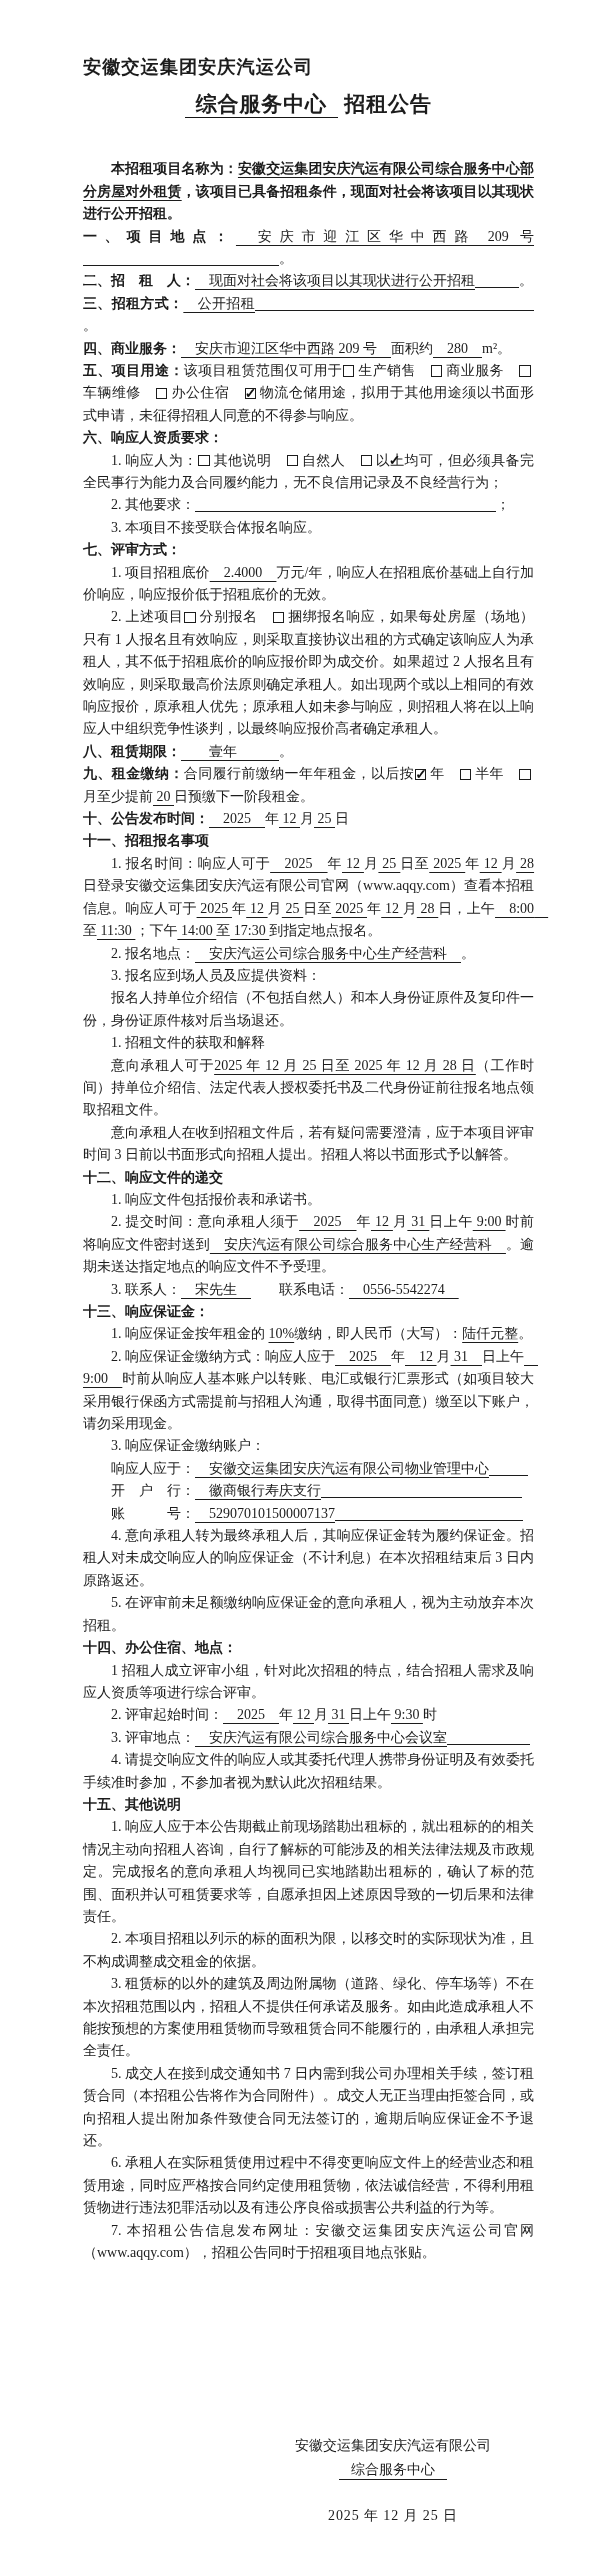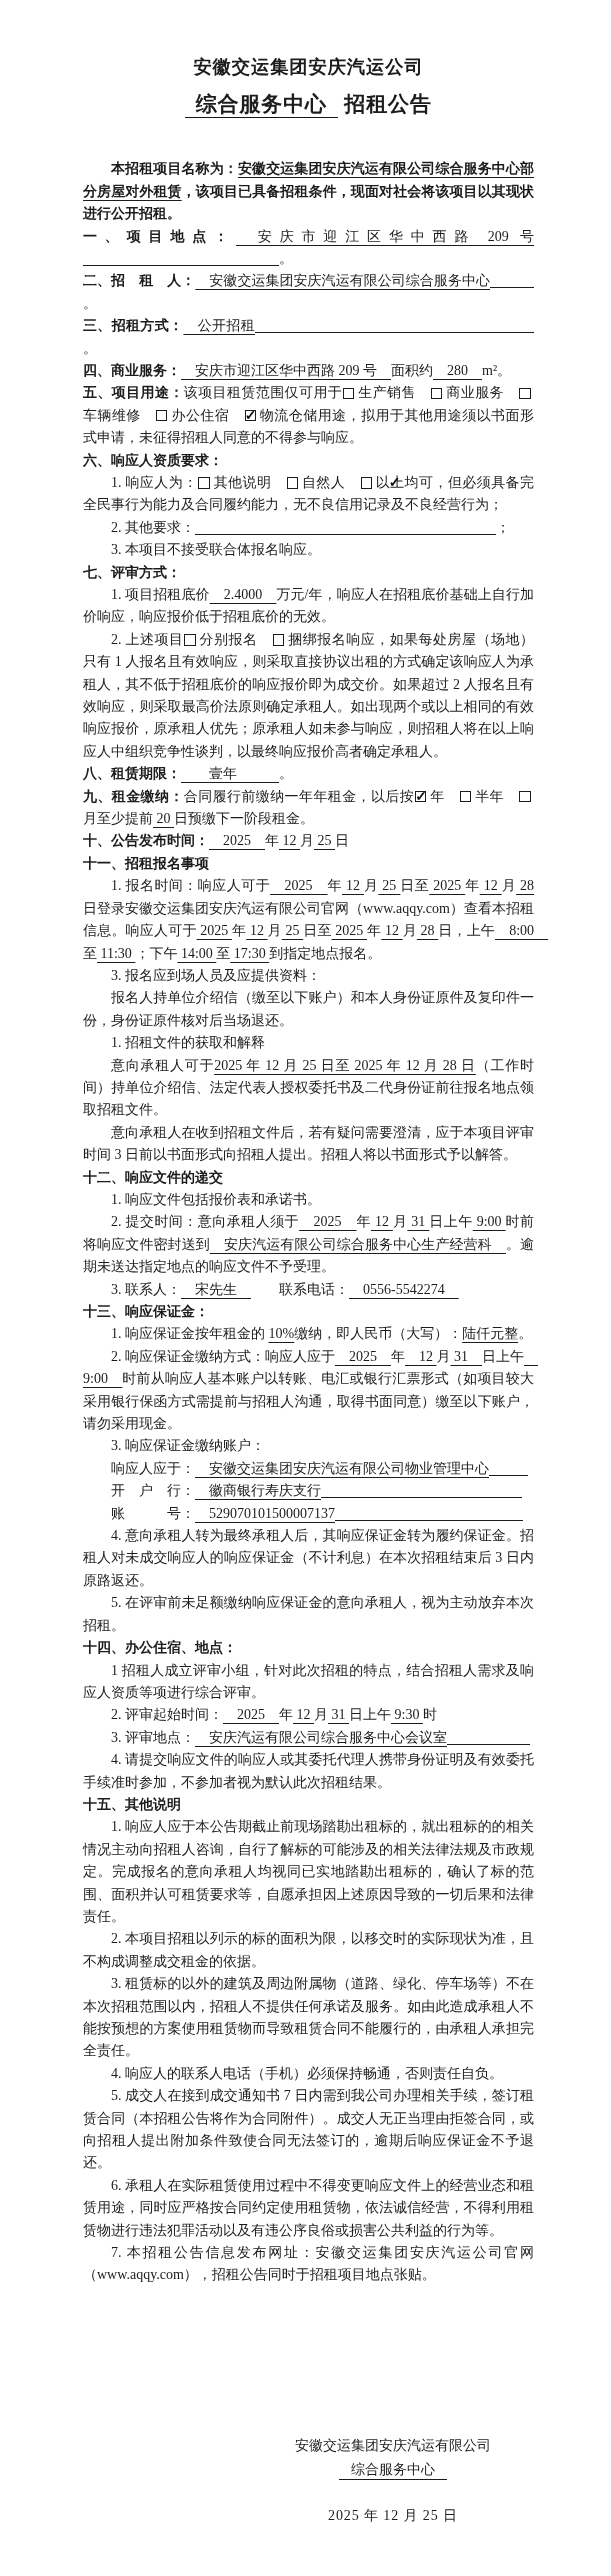--- a/index.html
+++ b/index.html
@@ -1,21 +1,21 @@
 <!DOCTYPE html>
 <html style="font-size:14px"><head>
 <meta charset="utf-8">
 <style>
   html,body{margin:0;padding:0;background:#ffffff;}
   .page{
     width:611px;height:2576px;background:#ffffff;box-sizing:border-box;
     padding:54px 77px 0 83px;position:relative;overflow:hidden;
     font-family:"Liberation Serif","DejaVu Serif",serif;color:#1c1c1c;
   }
-  .title{margin:0;text-align:center;font-size:18.3px;font-weight:700;
+  .title{margin:0;text-align:left;font-size:18.3px;font-weight:700;
     font-family:"Liberation Sans","DejaVu Sans",sans-serif;letter-spacing:0.9px;}
   .subtitle{margin:11.3px 0 0;text-align:center;font-size:21px;font-weight:700;
     font-family:"Liberation Sans","DejaVu Sans",sans-serif;letter-spacing:0.9px;}
   .subtitle .tu{border-bottom:1.7px solid #151515;padding:0 10.5px 1.7px;}
   .docbody{margin-top:40px;}
   .docbody p{margin:0;font-size:14px;line-height:22.4px;text-align:justify;}
   p.ind{text-indent:2em;}
   .b{font-weight:700;}
   .u{text-decoration:underline;text-underline-offset:3.5px;text-decoration-thickness:0.9px;}
   .fill{display:inline-block;border-bottom:0.9px solid #1c1c1c;height:1.05em;vertical-align:text-bottom;}
@@ -32,38 +32,39 @@
 
 <div class="page">
   <h1 class="title">安徽交运集团安庆汽运公司</h1>
   <div class="subtitle">
     <span class="tu">综合服务中心</span><span> 招租公告</span>
   </div>
 
   <div class="docbody">
       <p class="ind"><span class="b">本招租项目名称为：</span><span class="b u">安徽交运集团安庆汽运有限公司综合服务中心部分房屋对外租赁</span><span class="b">，该项目已具备招租条件，现面对社会将该项目以其现状进行公开招租。</span></p>
       <p><span class="b">一、项目地点：</span><span class="u">　安庆市迎江区华中西路 209 号</span><span class="fill" style="width: 196px;"></span><span>。</span></p>
-      <p><span class="b">二、招　租　人：</span><span class="u">　安徽交运集团安庆汽运有限公司综合服务中心</span><span class="fill" style="width: 44px;"></span><span>。</span></p>
+      <p><span class="b">二、招　租　人：</span><span class="u">　现面对社会将该项目以其现状进行公开招租</span><span class="fill" style="width: 44px;"></span><span>。</span></p>
       <p><span class="b">三、招租方式：</span><span class="u">　公开招租</span><span class="fill" style="width: 279px;"></span><span>。</span></p>
       <p><span class="b">四、商业服务：</span><span class="u">　安庆市迎江区华中西路 209 号　</span><span>面积约</span><span class="u">　280　</span><span>m²。</span></p>
       <p><span class="b">五、项目用途：</span><span>该项目租赁范围仅可用于</span><span class="cb"></span><span>生产销售　</span><span class="cb"></span><span>商业服务　</span><span class="cb"></span><span>车辆维修　</span><span class="cb"></span><span>办公住宿　</span><span class="cb checked"></span><span>物流仓储用途，拟用于其他用途须以书面形式申请，未征得招租人同意的不得参与响应。</span></p>
       <p><span class="b">六、响应人资质要求：</span></p>
       <p class="ind"><span>1. 响应人为：</span><span class="cb"></span><span>其他说明　</span><span class="cb"></span><span>自然人　</span><span class="cb checked"></span><span>以上均可，但必须具备完全民事行为能力及合同履约能力，无不良信用记录及不良经营行为；</span></p>
       <p class="ind"><span>2. 其他要求：</span><span class="fill" style="width: 301px;"></span><span>；</span></p>
       <p class="ind"><span>3. 本项目不接受联合体报名响应。</span></p>
       <p><span class="b">七、评审方式：</span></p>
       <p class="ind"><span>1. 项目招租底价</span><span class="u">　2.4000　</span><span>万元/年，响应人在招租底价基础上自行加价响应，响应报价低于招租底价的无效。</span></p>
       <p class="ind"><span>2. 上述项目</span><span class="cb"></span><span>分别报名　</span><span class="cb"></span><span>捆绑报名响应，如果每处房屋（场地）只有 1 人报名且有效响应，则采取直接协议出租的方式确定该响应人为承租人，其不低于招租底价的响应报价即为成交价。如果超过 2 人报名且有效响应，则采取最高价法原则确定承租人。如出现两个或以上相同的有效响应报价，原承租人优先；原承租人如未参与响应，则招租人将在以上响应人中组织竞争性谈判，以最终响应报价高者确定承租人。</span></p>
       <p><span class="b">八、租赁期限：</span><span class="u">　　壹年　　　</span><span>。</span></p>
       <p><span class="b">九、租金缴纳：</span><span>合同履行前缴纳一年年租金，以后按</span><span class="cb checked"></span><span>年　</span><span class="cb"></span><span>半年　</span><span class="cb"></span><span>月至少提前</span><span class="u"> 20 </span><span>日预缴下一阶段租金。</span></p>
       <p><span class="b">十、公告发布时间：</span><span class="u">　2025　</span><span>年</span><span class="u"> 12 </span><span>月</span><span class="u"> 25 </span><span>日</span></p>
       <p><span class="b">十一、招租报名事项</span></p>
       <p class="ind"><span>1. 报名时间：响应人可于</span><span class="u">　2025　</span><span>年</span><span class="u"> 12 </span><span>月</span><span class="u"> 25 </span><span>日至</span><span class="u"> 2025 </span><span>年</span><span class="u"> 12 </span><span>月</span><span class="u"> 28 </span><span>日登录安徽交运集团安庆汽运有限公司官网（www.aqqy.com）查看本招租信息。响应人可于</span><span class="u"> 2025 </span><span>年</span><span class="u"> 12 </span><span>月</span><span class="u"> 25 </span><span>日至</span><span class="u"> 2025 </span><span>年</span><span class="u"> 12 </span><span>月</span><span class="u"> 28 </span><span>日，上午</span><span class="u">　8:00　</span><span>至</span><span class="u"> 11:30 </span><span>；下午</span><span class="u"> 14:00 </span><span>至</span><span class="u"> 17:30 </span><span>到指定地点报名。</span></p>
+      <p class="ind"><span>2. 报名地点：</span><span class="u">　安庆汽运公司综合服务中心生产经营科　</span><span>。</span></p>
       <p class="ind"><span>3. 报名应到场人员及应提供资料：</span></p>
-      <p class="ind"><span>报名人持单位介绍信（缴至以下账户）和本人身份证原件及复印件一份，身份证原件核对后当场退还。</span></p>
+      <p class="ind"><span>报名人持单位介绍信（不包括自然人）和本人身份证原件及复印件一份，身份证原件核对后当场退还。</span></p>
       <p class="ind"><span>1. 招租文件的获取和解释</span></p>
       <p class="ind"><span>意向承租人可于</span><span class="u">2025 年 12 月 25 日至 2025 年 12 月 28 日</span><span>（工作时间）持单位介绍信、法定代表人授权委托书及二代身份证前往报名地点领取招租文件。</span></p>
       <p class="ind"><span>意向承租人在收到招租文件后，若有疑问需要澄清，应于本项目评审时间 3 日前以书面形式向招租人提出。招租人将以书面形式予以解答。</span></p>
       <p><span class="b">十二、响应文件的递交</span></p>
       <p class="ind"><span>1. 响应文件包括报价表和承诺书。</span></p>
       <p class="ind"><span>2. 提交时间：意向承租人须于</span><span class="u">　2025　</span><span>年</span><span class="u"> 12 </span><span>月</span><span class="u"> 31 </span><span>日上午</span><span class="u"> 9:00 </span><span>时前将响应文件密封送到</span><span class="u">　安庆汽运有限公司综合服务中心生产经营科　</span><span>。逾期未送达指定地点的响应文件不予受理。</span></p>
       <p class="ind"><span>3. 联系人：</span><span class="u">　宋先生　</span><span>　　联系电话：</span><span class="u">　0556-5542274　</span></p>
       <p><span class="b">十三、响应保证金：</span></p>
       <p class="ind"><span>1. 响应保证金按年租金的 </span><span class="u">10%</span><span>缴纳，即人民币（大写）：</span><span class="u">陆仟元整</span><span>。</span></p>
       <p class="ind"><span>2. 响应保证金缴纳方式：响应人应于</span><span class="u">　2025　</span><span>年</span><span class="u">　12 </span><span>月</span><span class="u"> 31　</span><span>日上午</span><span class="u">　9:00　</span><span>时前从响应人基本账户以转账、电汇或银行汇票形式（如项目较大采用银行保函方式需提前与招租人沟通，取得书面同意）缴至以下账户，请勿采用现金。</span></p>
@@ -75,21 +76,20 @@
       <p class="ind"><span>5. 在评审前未足额缴纳响应保证金的意向承租人，视为主动放弃本次招租。</span></p>
       <p><span class="b">十四、办公住宿、地点：</span></p>
       <p class="ind"><span>1 招租人成立评审小组，针对此次招租的特点，结合招租人需求及响应人资质等项进行综合评审。</span></p>
       <p class="ind"><span>2. 评审起始时间：</span><span class="u">　2025　</span><span>年</span><span class="u"> 12 </span><span>月</span><span class="u"> 31 </span><span>日上午</span><span class="u"> 9:30 </span><span>时</span></p>
       <p class="ind"><span>3. 评审地点：</span><span class="u">　安庆汽运有限公司综合服务中心会议室</span><span class="fill" style="width: 83px;"></span></p>
       <p class="ind"><span>4. 请提交响应文件的响应人或其委托代理人携带身份证明及有效委托手续准时参加，不参加者视为默认此次招租结果。</span></p>
       <p><span class="b">十五、其他说明</span></p>
       <p class="ind"><span>1. 响应人应于本公告期截止前现场踏勘出租标的，就出租标的的相关情况主动向招租人咨询，自行了解标的可能涉及的相关法律法规及市政规定。完成报名的意向承租人均视同已实地踏勘出租标的，确认了标的范围、面积并认可租赁要求等，自愿承担因上述原因导致的一切后果和法律责任。</span></p>
       <p class="ind"><span>2. 本项目招租以列示的标的面积为限，以移交时的实际现状为准，且不构成调整成交租金的依据。</span></p>
       <p class="ind"><span>3. 租赁标的以外的建筑及周边附属物（道路、绿化、停车场等）不在本次招租范围以内，招租人不提供任何承诺及服务。如由此造成承租人不能按预想的方案使用租赁物而导致租赁合同不能履行的，由承租人承担完全责任。</span></p>
-      <p class="ind"><span>4. 响应人的联系人电话（手机）必须保持畅通，否则责任自负。</span></p>
       <p class="ind"><span>5. 成交人在接到成交通知书 7 日内需到我公司办理相关手续，签订租赁合同（本招租公告将作为合同附件）。成交人无正当理由拒签合同，或向招租人提出附加条件致使合同无法签订的，逾期后响应保证金不予退还。</span></p>
       <p class="ind"><span>6. 承租人在实际租赁使用过程中不得变更响应文件上的经营业态和租赁用途，同时应严格按合同约定使用租赁物，依法诚信经营，不得利用租赁物进行违法犯罪活动以及有违公序良俗或损害公共利益的行为等。</span></p>
       <p class="ind"><span>7. 本招租公告信息发布网址：安徽交运集团安庆汽运公司官网（www.aqqy.com），招租公告同时于招租项目地点张贴。</span></p>
     </div>
 
   <div class="footer">
     <div>安徽交运集团安庆汽运有限公司</div>
     <div><span class="fu">综合服务中心</span></div>
     <div class="footer-date">2025 年 12 月 25 日</div>
   </div>

